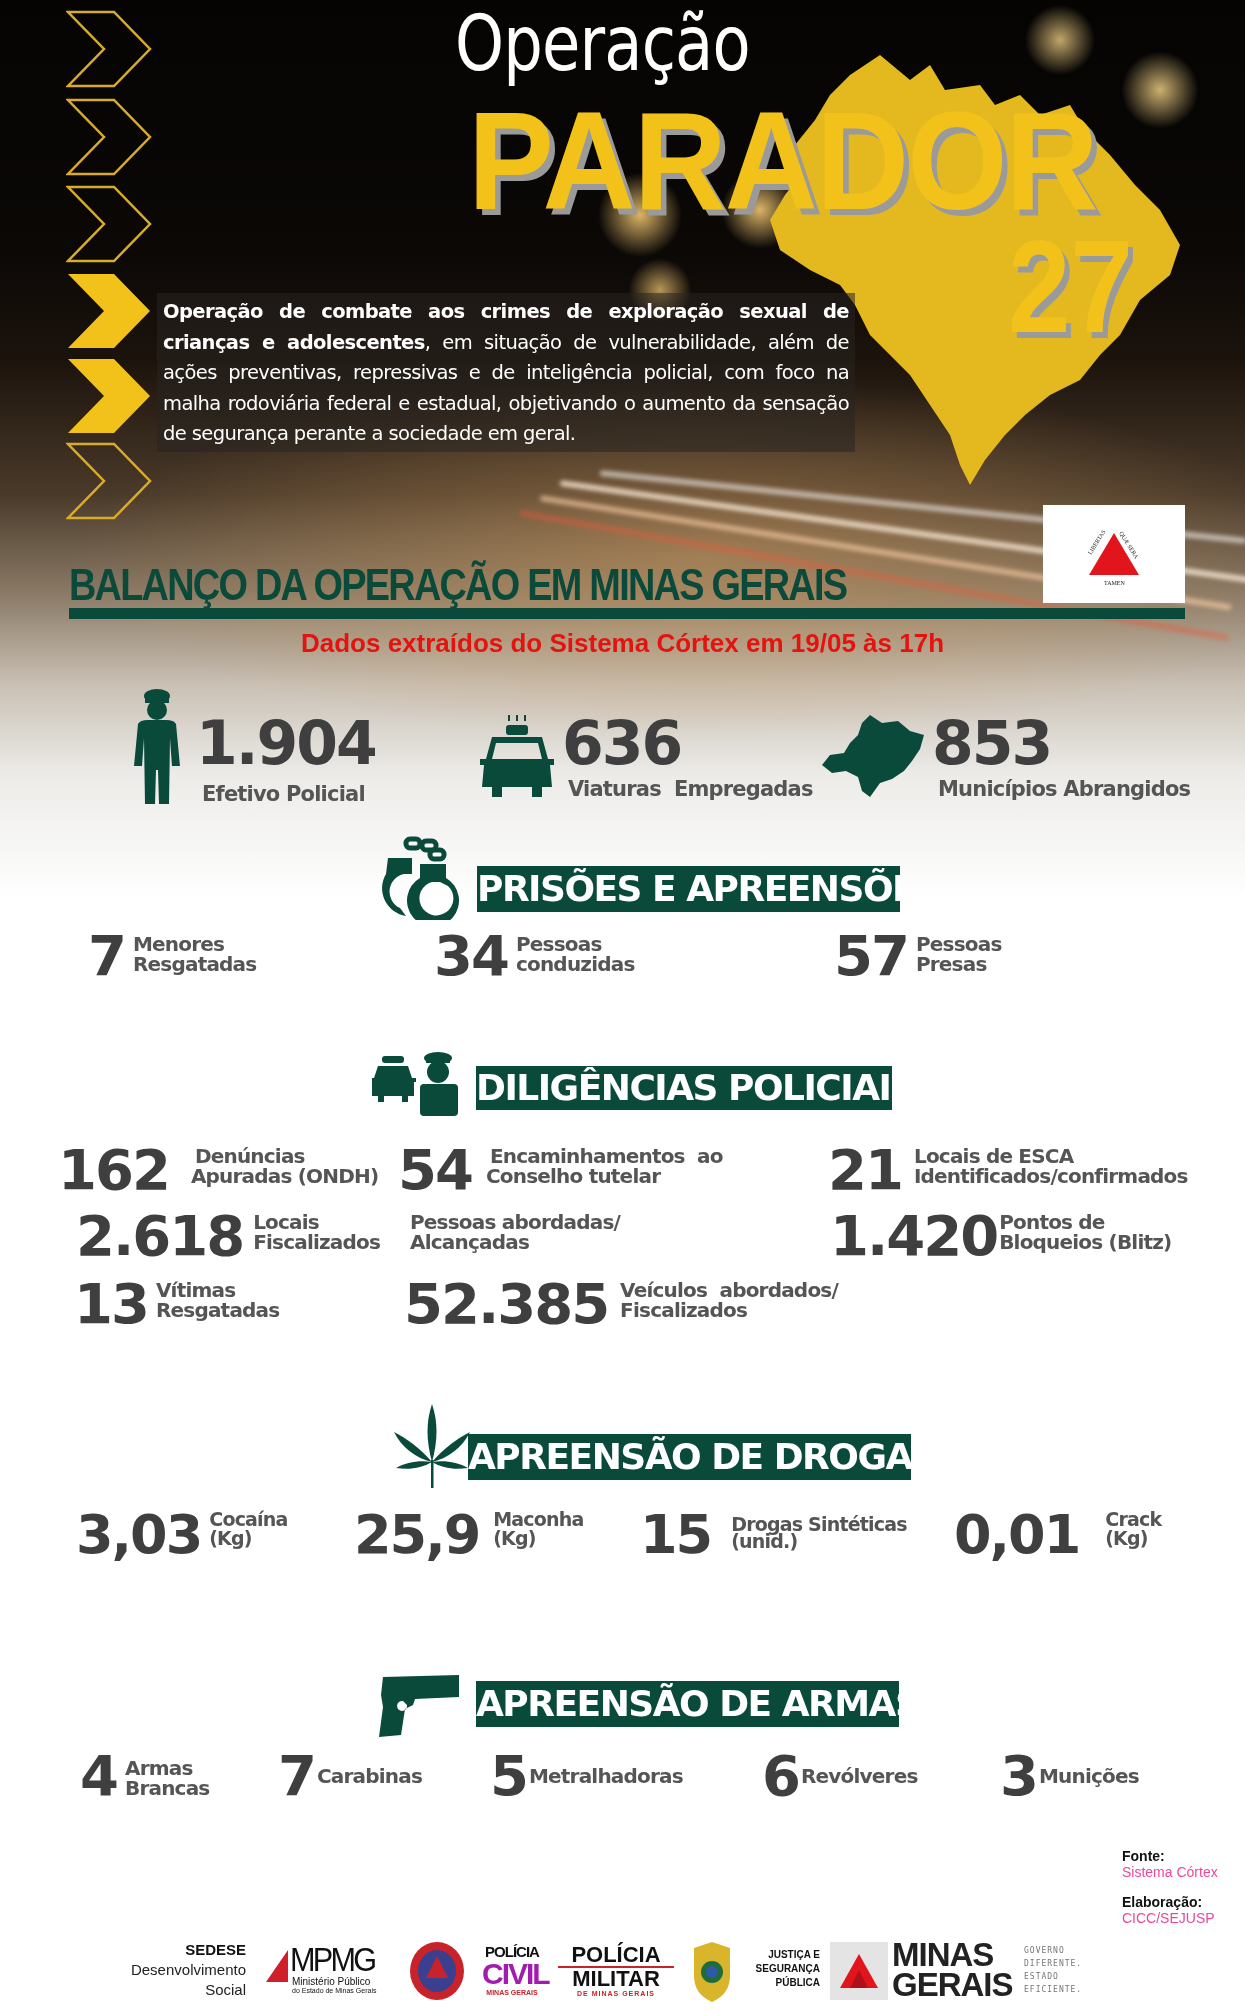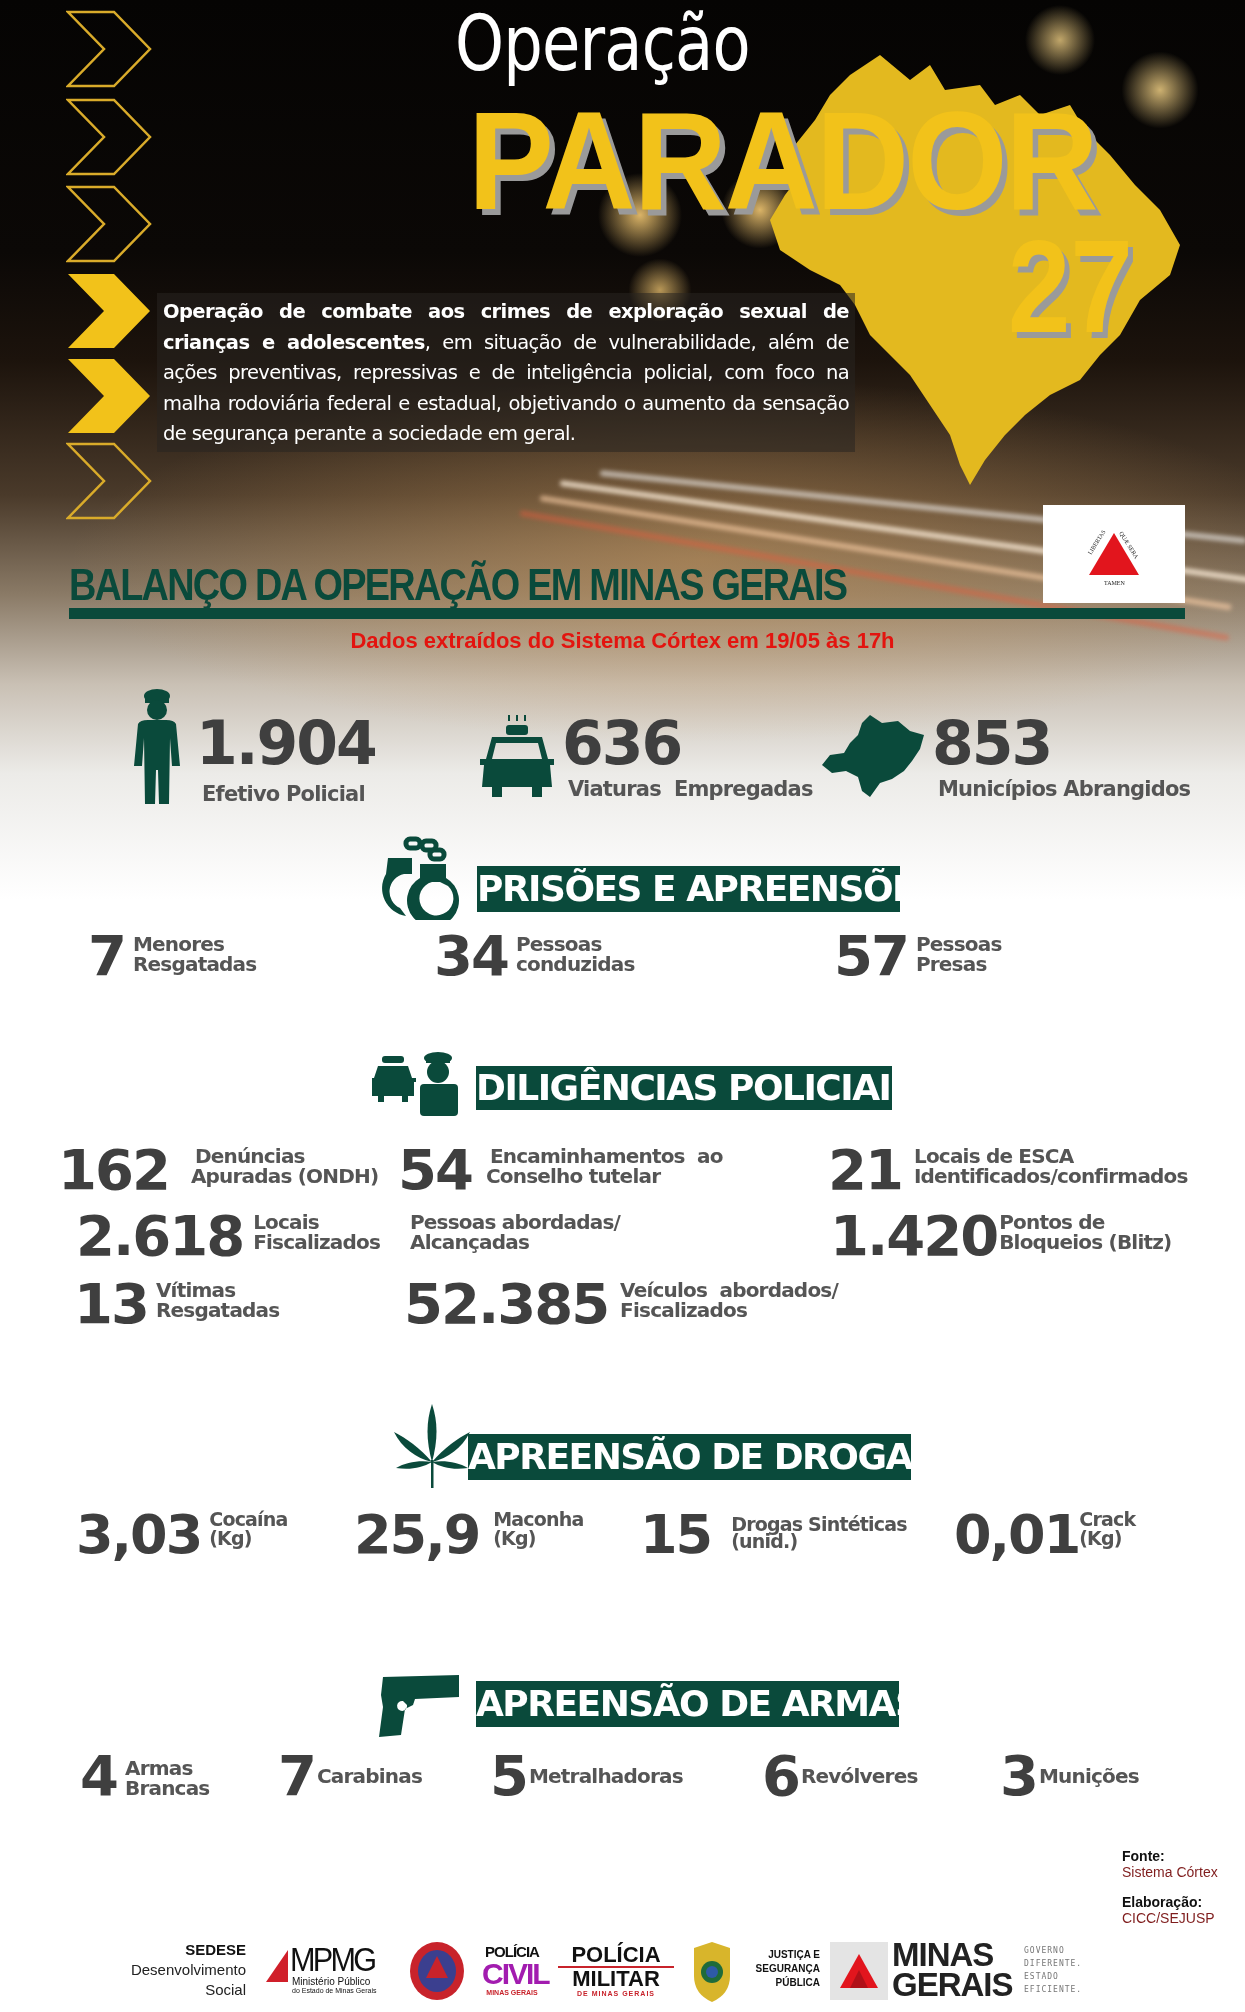--- a/index.html
+++ b/index.html
@@ -32,36 +32,36 @@
 
   
   #desc-box { left: 157px; top: 293px; width: 698px; height: 159px; background: rgba(40,36,32,0.55); padding: 4px 6px 0 6px; }
   #desc-text { font-size: 19.5px; line-height: 30.5px; color: #ffffff; text-align: justify; font-family: "DejaVu Sans", sans-serif; letter-spacing: -0.6px; }
   #desc-text b { font-weight: bold; }
 
   
   #balanco-title { left: 69px; top: 560px; font-size: 44px; font-weight: bold; color: #0a4a3b; letter-spacing: -2px; line-height: 50px; transform: scaleX(0.86); transform-origin: left top; white-space: nowrap; }
   #balanco-bar { left: 69px; top: 608px; width: 1116px; height: 11px; background: #0a4a3b; }
   #flag { left: 1043px; top: 505px; width: 142px; height: 98px; background: #ffffff; }
-  #dados { left: 0; width: 1245px; top: 628px; text-align: center; font-size: 22px; font-weight: bold; color: #e3140f; }
+  #dados { left: 0; width: 1245px; top: 628px; text-align: center; font-size: 26px; font-weight: bold; color: #e3140f; }
 
   .big { font-weight: bold; color: #3f3f3f; font-family: "DejaVu Sans", sans-serif; letter-spacing: -2px; }
   .lbl { font-weight: bold; color: #555555; font-family: "DejaVu Sans", sans-serif; letter-spacing: -0.8px; }
   .icon-g { fill: #0a4a3b; }
 
   
   .banner { position: absolute; background: #0a4a3b; color: #ffffff; font-weight: bold; font-family: "DejaVu Sans", sans-serif; font-size: 36px; line-height: 46px; white-space: nowrap; overflow: hidden; text-align: center; letter-spacing: -1.5px; }
 
   .stat { position: absolute; display: flex; align-items: flex-start; white-space: nowrap; }
   .stat .num { line-height: 1; }
   .stat .txt { line-height: 1.0; }
 
   
   .foot-b { font-weight: bold; font-size: 14px; color: #111; }
-  .foot-r { font-size: 14px; color: #7f1d1d; }
+  .foot-r { font-size: 14px; color: #ec4899; }
 </style>
 </head>
 <body>
 
 <div id="hero">
   <div class="trail" style="left:560px; top:480px; width:700px; background:rgba(255,240,220,0.75); transform:rotate(8deg);"></div>
   <div class="trail" style="left:540px; top:495px; width:700px; background:rgba(255,210,170,0.6); transform:rotate(9deg);"></div>
   <div class="trail" style="left:520px; top:510px; width:720px; background:rgba(230,90,60,0.45); transform:rotate(10deg);"></div>
   <div class="trail" style="left:600px; top:470px; width:650px; background:rgba(255,255,255,0.55); transform:rotate(6deg);"></div>
 </div>
@@ -228,21 +228,21 @@
 </div>
 <div class="stat" style="left:354px; top:1508px;">
   <span class="num big" style="font-size:54px; margin-right:14px;">25,9</span>
   <span class="txt lbl" style="font-size:19px; margin-top:2px;"><span>Maconha</span><br><span>(Kg)</span></span>
 </div>
 <div class="stat" style="left:640px; top:1508px;">
   <span class="num big" style="font-size:54px; margin-right:20px;">15</span>
   <span class="txt lbl" style="font-size:19px; margin-top:8px; line-height:0.9;"><span>Drogas Sintéticas</span><br><span>(unid.)</span></span>
 </div>
 <div class="stat" style="left:954px; top:1508px;">
-  <span class="num big" style="font-size:54px; margin-right:0;">0,01</span>
+  <span class="num big" style="font-size:54px; margin-right:26px;">0,01</span>
   <span class="txt lbl" style="font-size:19px; margin-top:2px;"><span>Crack</span><br><span>(Kg)</span></span>
 </div>
 
 <svg class="abs" style="left:375px; top:1675px;" width="86" height="64" viewBox="0 0 86 64">
   <path class="icon-g" d="M8,2 L84,0 L84,22 L40,24 L38,30 L30,34 L26,60 L4,62 L8,32 L6,20 Z M28,26 A5,5 0 1 0 32,30 Z"></path>
 </svg>
 <div class="banner" style="left:476px; top:1681px; width:423px; height:46px;">APREENSÃO DE ARMAS</div>
 
 <div class="stat" style="left:80px; top:1748px;">
   <span class="num big" style="font-size:56px; margin-right:8px;">4</span>

